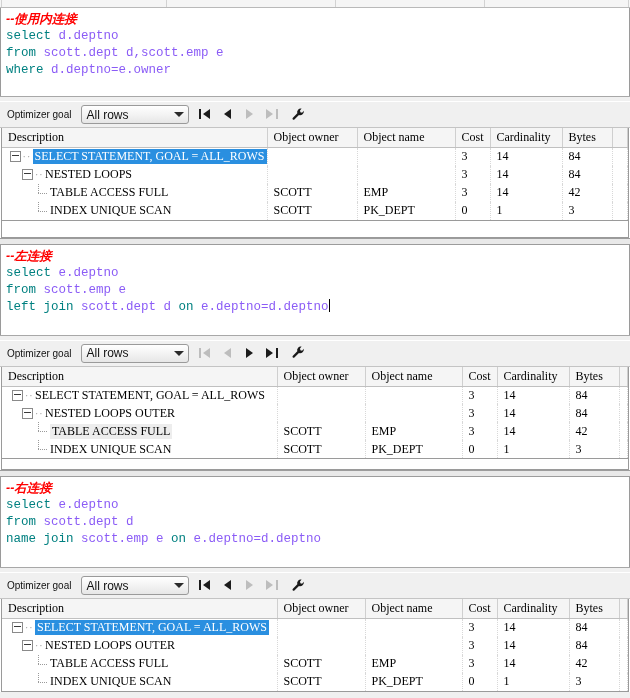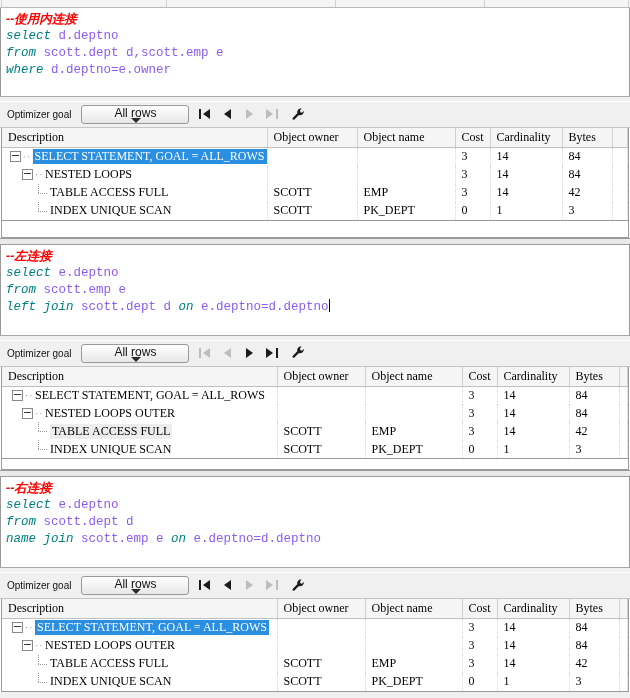--- a/index.html
+++ b/index.html
@@ -24,21 +24,21 @@
     font-family:"Liberation Mono","DejaVu Sans Mono",monospace;
     font-size:12.5px;
     line-height:17px;
     padding:3px 11px 0 5px;
     position:relative;
     box-sizing:border-box;
     border-left:1px solid #9a9a9a;
     border-right:1px solid #9a9a9a;
   }
   .sql-line{white-space:pre;height:17px;}
-  .kw{color:#008080;font-style:italic;}
+  .kw{color:#008080;}
   .id{color:#8b5cf6;}
   .cmt{color:#ff0000;font-style:italic;font-family:"Liberation Sans",sans-serif;font-size:12.5px;font-weight:bold;letter-spacing:0px;}
   .caret{display:inline-block;width:1px;height:13px;background:#000;vertical-align:-2px;}
 
   
   .hsplit{height:4px;background:#f0f0f0;border-top:1px solid #a8a8a8;border-bottom:1px solid #ffffff;}
   .thickbar{height:5px;background:#e9e9e9;border-top:1px solid #9c9c9c;border-bottom:1px solid #9c9c9c;}
 
   
   .toolbar{
@@ -47,21 +47,21 @@
     border-bottom:1px solid #c4c4c4;
     padding-left:7px;box-sizing:border-box;
   }
   .tb-label{font-size:10px;color:#111;margin-right:10px;white-space:nowrap;}
   .combo{
     width:108px;height:19px;box-sizing:border-box;
     border:1px solid #9a9a9a;border-radius:3px;
     background:linear-gradient(#ffffff,#f2f2f2 55%,#e6e6e6);
     display:flex;align-items:center;
     padding:0 4px;position:relative;
-    font-size:12px;color:#111;flex-direction:column;
+    font-size:12px;color:#111;
   }
   .combo .cv{flex:1;white-space:nowrap;overflow:hidden;}
   .combo .arrow{
     width:0;height:0;border-left:5px solid transparent;border-right:5px solid transparent;
     border-top:5px solid #2b2b2b;margin-left:2px;
   }
   .navbtns{display:flex;align-items:center;margin-left:10px;gap:9px;}
   .nav{width:13px;height:13px;position:relative;display:inline-block;}
   .tri-l{width:0;height:0;border-top:5px solid transparent;border-bottom:5px solid transparent;border-right:7px solid #1c1c1c;position:absolute;top:1px;left:3px;}
   .tri-r{width:0;height:0;border-top:5px solid transparent;border-bottom:5px solid transparent;border-left:7px solid #1c1c1c;position:absolute;top:1px;left:3px;}

